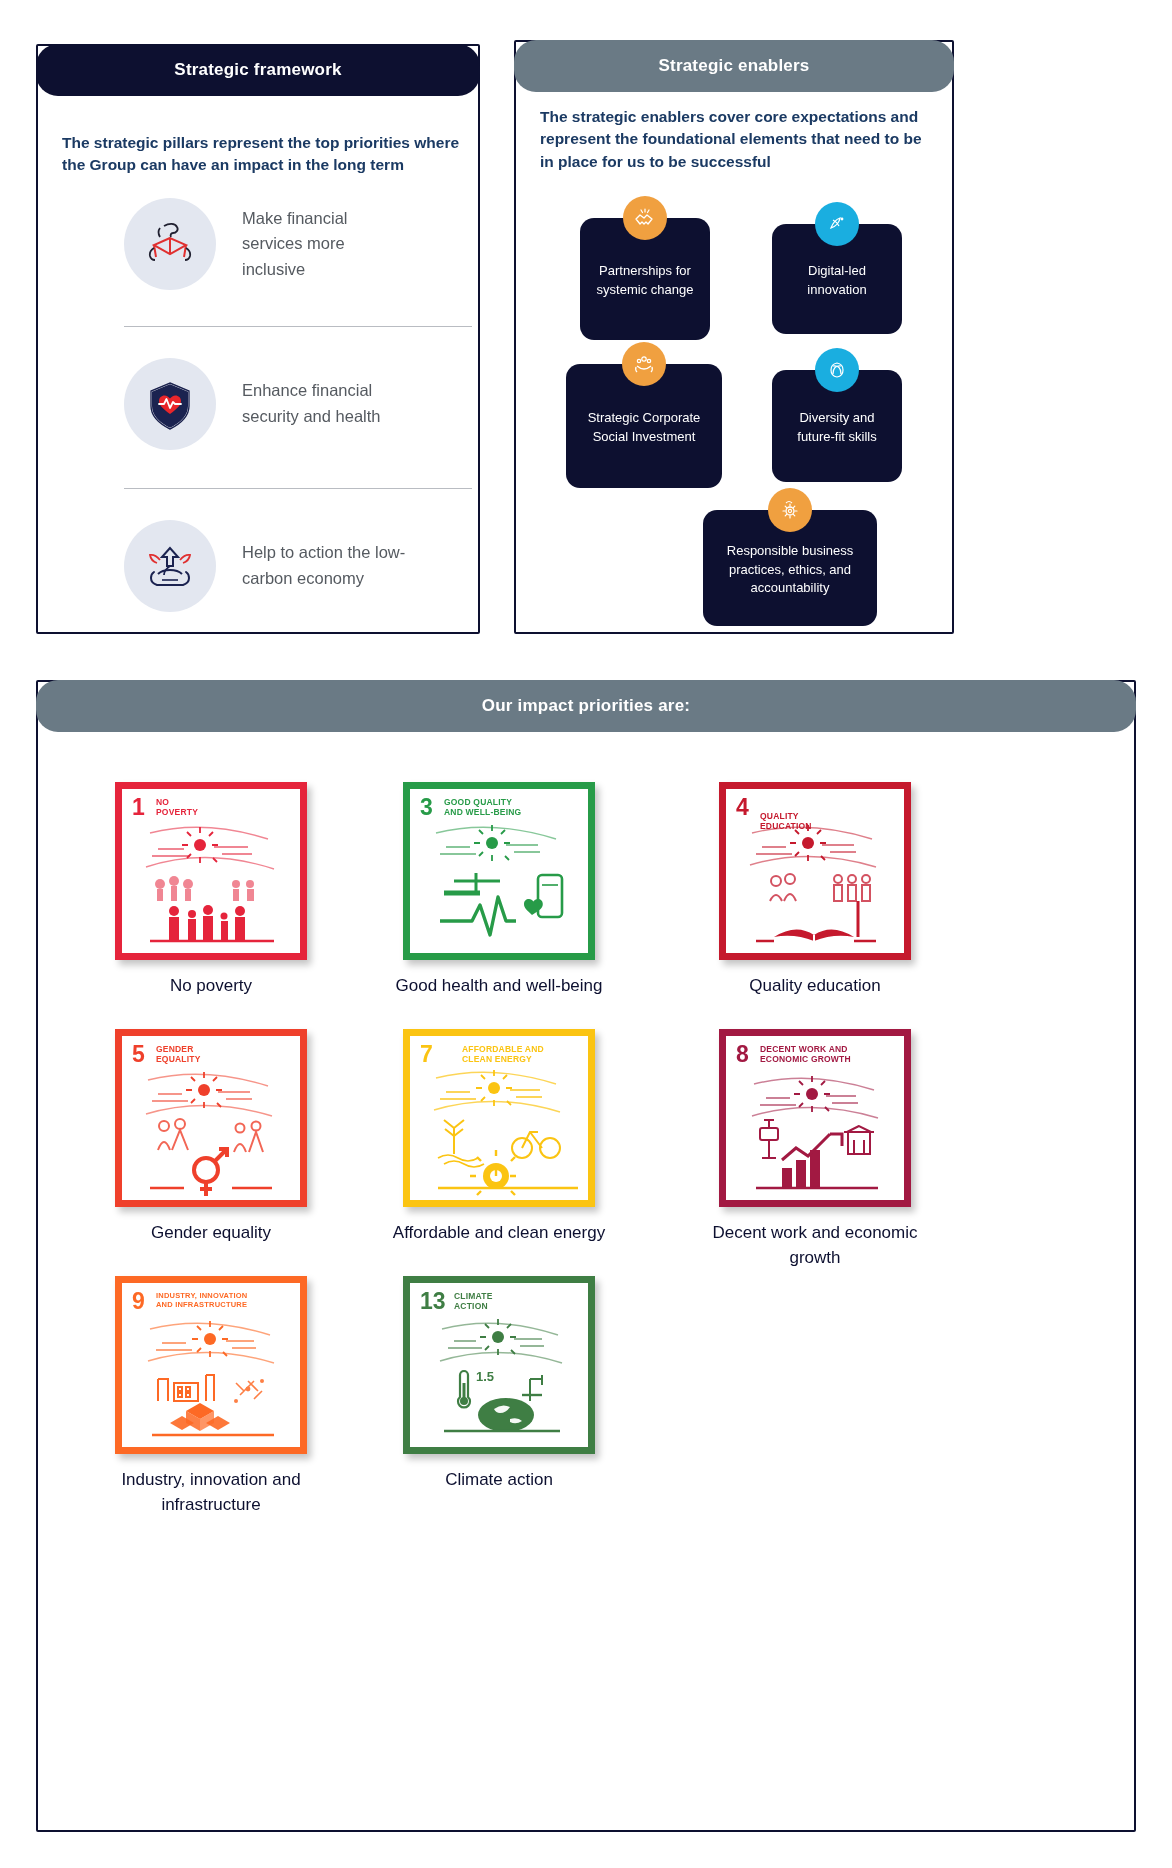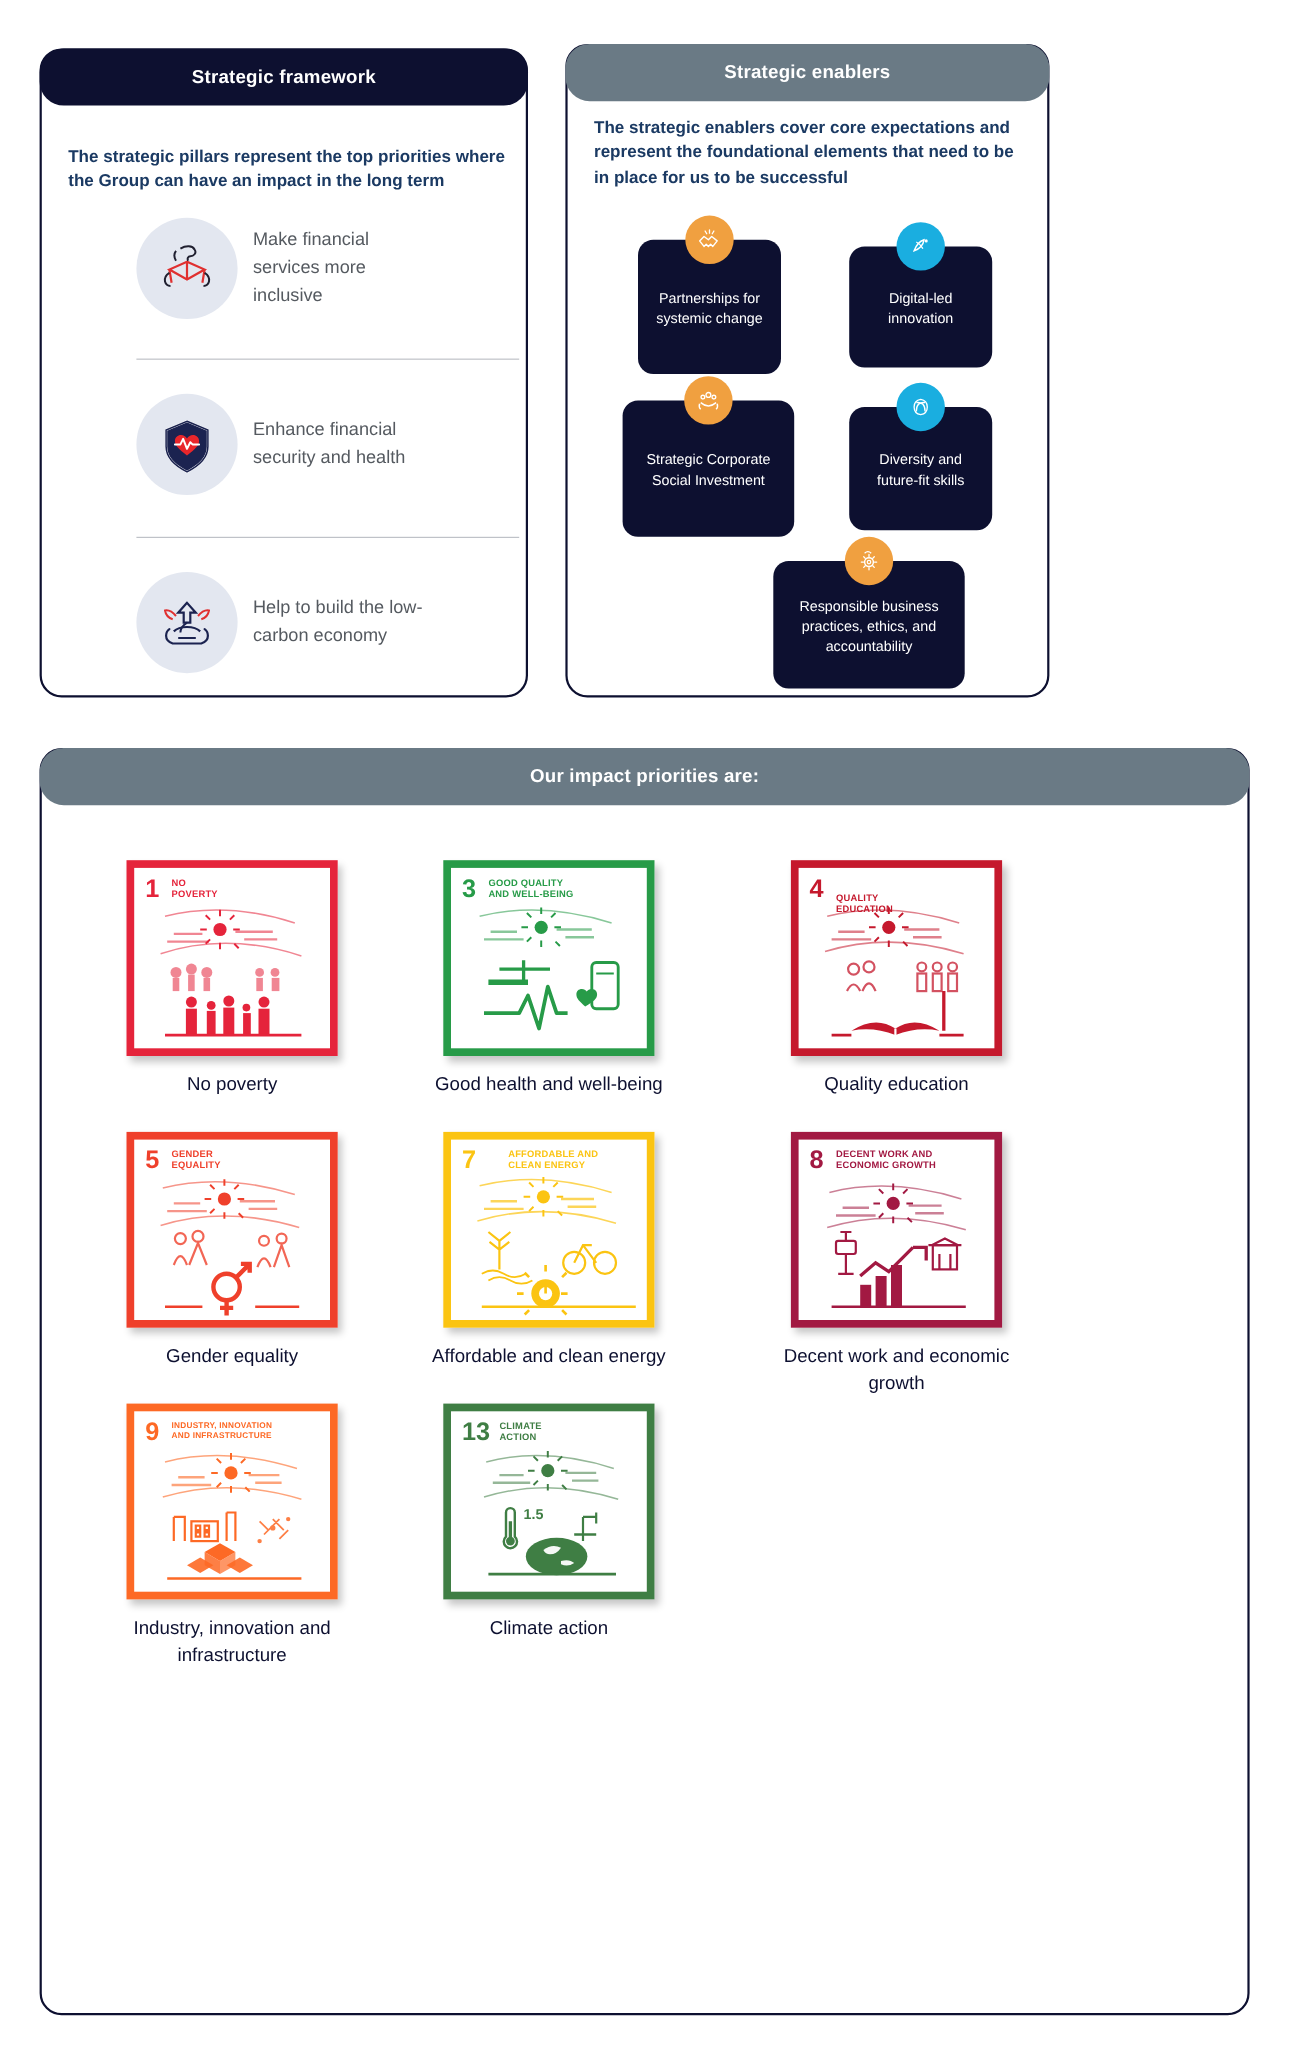--- a/index.html
+++ b/index.html
@@ -13,21 +13,21 @@
     width: 1172px;
     height: 1868px;
     background: #ffffff;
     overflow: hidden;
   }
 
   
   .panel {
     position: absolute;
     border: 2px solid #0d1030;
-    border-radius: 20px;
+    border-radius: 2px;
     background: #ffffff;
   }
   .panel-header {
     position: absolute;
     top: -2px;
     left: -2px;
     height: 52px;
     border-radius: 22px 22px 22px 22px;
     display: flex;
     align-items: center;
@@ -46,21 +46,21 @@
     font-weight: bold;
     font-size: 15.5px;
     line-height: 1.45;
   }
 
   
   .pillar {
     position: absolute;
     display: flex;
     align-items: center;
-    gap: 14px;
+    gap: 26px;
   }
   .pillar-badge {
     width: 92px; height: 92px;
     border-radius: 50%;
     background: #e3e7f0;
     display: flex; align-items: center; justify-content: center;
     flex: 0 0 auto;
   }
   .pillar-label {
     color: #555a60;
@@ -189,21 +189,21 @@
         <svg width="60" height="60" viewBox="0 0 60 60">
           <path d="M30 12 L22 21 h5 v9 h6 v-9 h5 Z" fill="none" stroke="#1b2350" stroke-width="2"></path>
           <path d="M20 24 q-5 -6 -10 -5 q1 6 7 8" fill="none" stroke="#e03030" stroke-width="1.8"></path>
           <path d="M40 24 q5 -6 10 -5 q-1 6 -7 8" fill="none" stroke="#e03030" stroke-width="1.8"></path>
           <path d="M30 30 q-6 4 -6 9" fill="none" stroke="#1b2350" stroke-width="1.8"></path>
           <path d="M14 36 q-3 2 -3 6 q0 5 6 7 h26 q6 -2 6 -7 q0 -4 -3 -6" fill="none" stroke="#1b2350" stroke-width="2" stroke-linecap="round"></path>
           <path d="M18 38 q4 -4 12 -4 q8 0 12 4" fill="none" stroke="#1b2350" stroke-width="2"></path>
           <path d="M22 44 h16" stroke="#1b2350" stroke-width="1.6"></path>
         </svg>
       </div>
-      <div class="pillar-label">Help to build the low-carbon economy</div>
+      <div class="pillar-label">Help to action the low-carbon economy</div>
     </div>
   </div>
 
   <div class="panel" style="left:514px; top:40px; width:440px; height:594px;padding-left:14px;">
     <div class="panel-header hdr-slate" style="width:440px;">
       <span>Strategic enablers</span>
     </div>
 
     <div class="panel-intro" style="left:24px; top:64px; width:388px;">The strategic enablers cover core expectations and represent the foundational elements that need to be in place for us to be successful</div>
 

